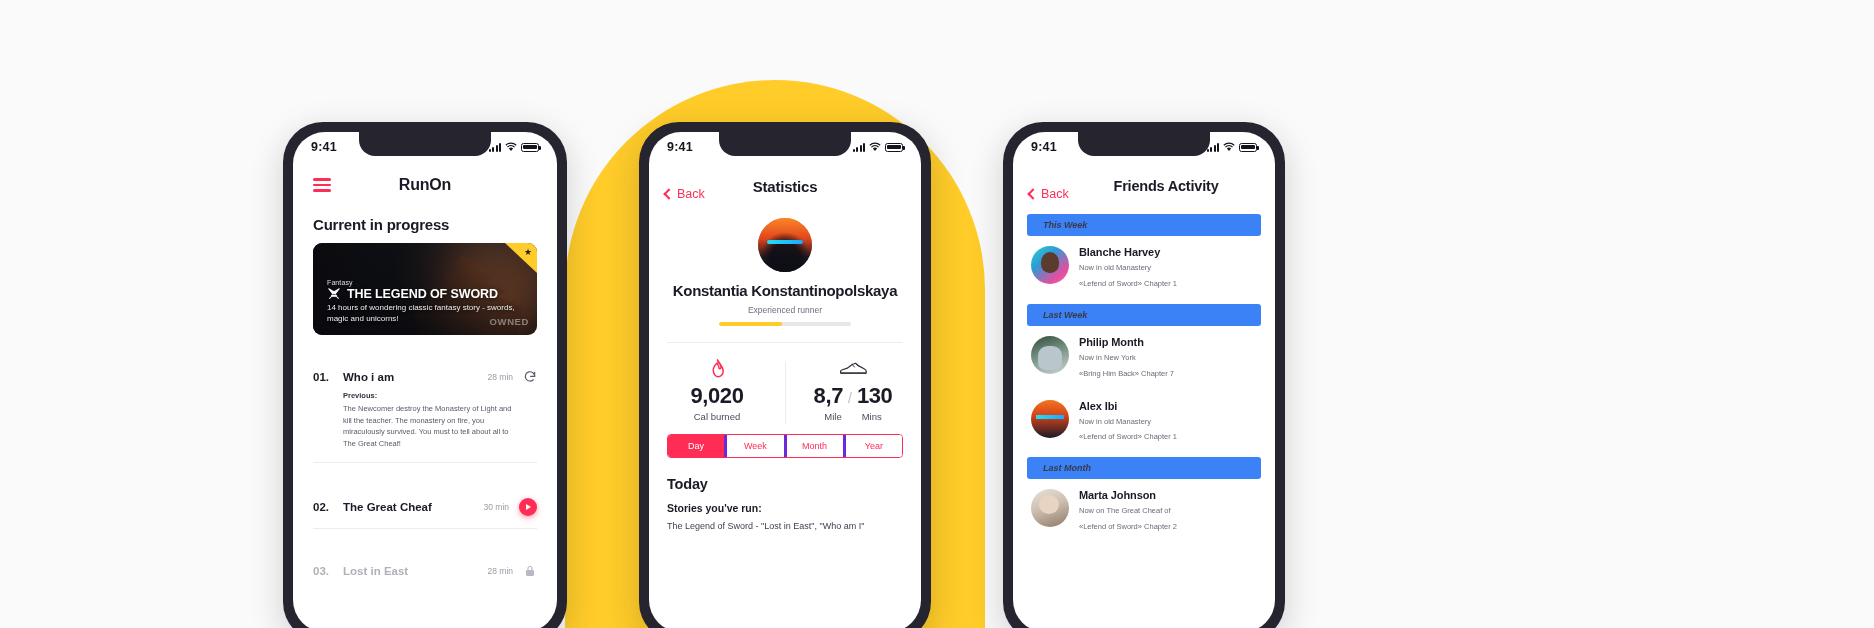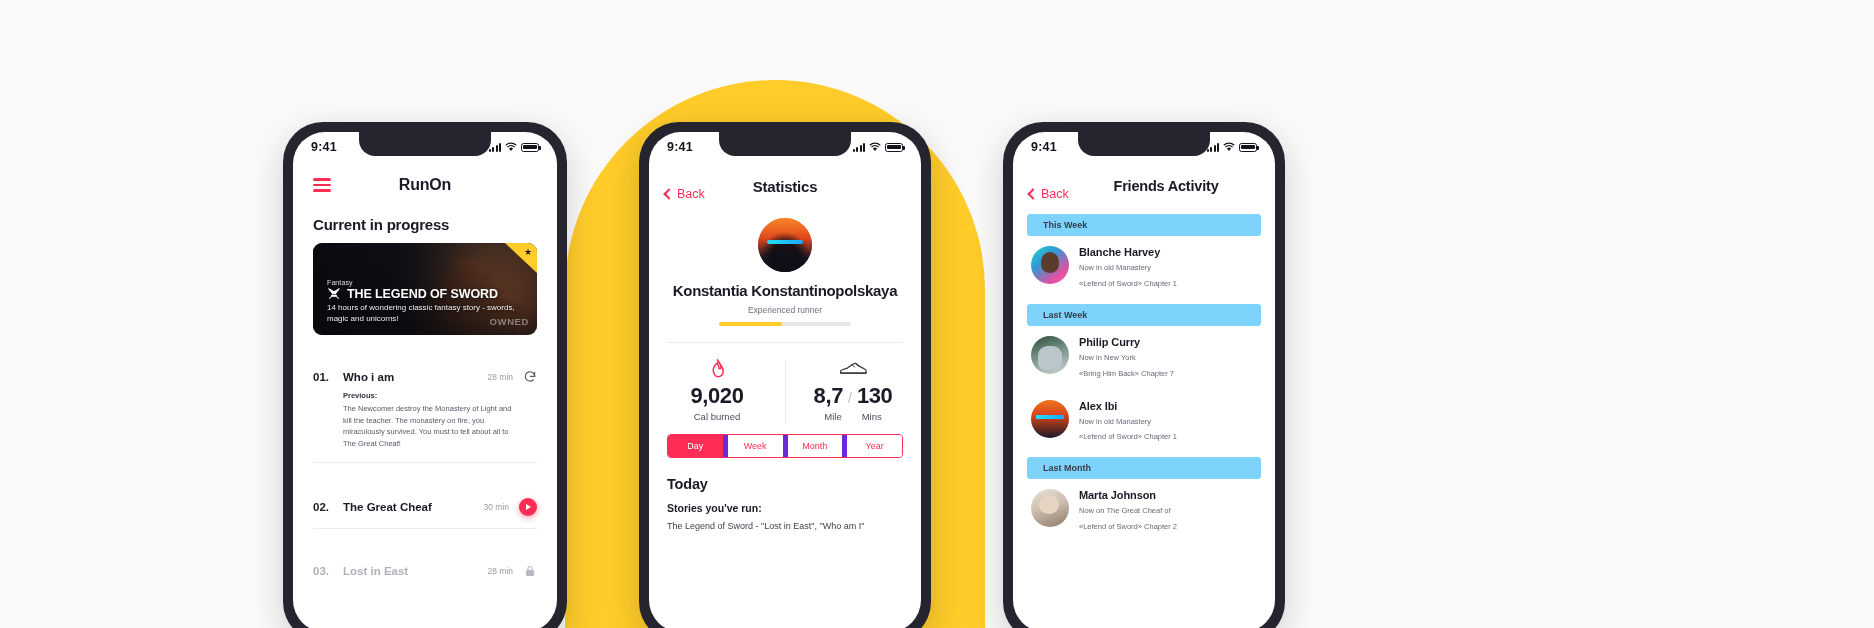--- a/index.html
+++ b/index.html
@@ -233,40 +233,40 @@
   .dual-labels { display:flex; gap:20px; margin-top:2px; }
   .dual-labels span { font-size:9.5px; color:#4c4c5b; }
 
   .segmented {
     display:flex; margin: 2px 18px 0 18px;
     border:1px solid #FF2D55; border-radius:4px; overflow:hidden;
   }
   .seg {
     flex:1; text-align:center; font-size:9px; padding:6px 0;
     color:#FF2D55; background:#fff; cursor:pointer;
-    border-right:5px solid #6d28d9;
+    border-right:3px solid #6d28d9;
   }
   .seg:last-child { border-right:none; }
   .seg.active { background:#FF2D55; color:#fff; }
 
   .p2-today { font-size:14.5px; font-weight:bold; color:#1b1a26; padding: 18px 18px 0 18px; letter-spacing:-0.2px; }
   .p2-sub { font-size:10.5px; font-weight:bold; color:#1b1a26; padding: 10px 18px 0 18px; }
   .p2-line { font-size:9px; color:#3f3f4d; padding: 6px 18px 0 18px; line-height:1.4; }
 
   
   #phone3 { left: 1003px; top: 122px; width: 282px; height: 520px; }
   .p3-nav { display:flex; align-items:center; height:48px; padding:0 16px; position:relative; }
   .p3-title {
     position:absolute; left:0; right:0; text-align:center;
     font-size:14.5px; font-weight:bold; color:#1b1a26; letter-spacing:-0.2px; pointer-events:none;padding-left:44px;
   }
   .sect-head {
-    background:#7dd3fc; padding:6px 16px;
+    background:#3b82f6; padding:6px 16px;
     font-size:9px; font-weight:bold; color:#3a3a48;
-    margin: 4px 14px 0 14px; border-radius:3px;
+    margin: 4px 14px 0 14px; border-radius:3px;font-style:italic;
   }
   .friend { display:flex; gap:10px; align-items:flex-start; padding: 10px 18px 10px 18px; }
   .fav { width:38px; height:38px; border-radius:50%; flex:none; overflow:hidden; position:relative; }
   .fav.blanche { background: linear-gradient(140deg,#29d4c8 0%,#2f9ad8 35%,#e24fa0 75%,#f06bb0 100%); }
   .fav.blanche::after {
     content:""; position:absolute; left:26%; top:16%; width:48%; height:54%;
     background:#5a3b2c; border-radius:50% 50% 45% 45%;
   }
   .fav.philip { background: linear-gradient(160deg,#2f4a3a 0%,#6c8a7a 40%,#cfd6d8 100%); }
   .fav.philip::after {
@@ -521,21 +521,21 @@
           <div class="fname">Blanche Harvey</div>
           <div class="fmeta">Now in old Manastery</div>
           <div class="fmeta">«Lefend of Sword» Chapter 1</div>
         </div>
       </div>
 
       <div class="sect-head">Last Week</div>
       <div class="friend">
         <div class="fav philip"></div>
         <div class="fbody">
-          <div class="fname">Philip Curry</div>
+          <div class="fname">Philip Month</div>
           <div class="fmeta">Now in New York</div>
           <div class="fmeta">«Bring Him Back» Chapter 7</div>
         </div>
       </div>
       <div class="friend">
         <div class="fav alex"></div>
         <div class="fbody">
           <div class="fname">Alex Ibi</div>
           <div class="fmeta">Now in old Manastery</div>
           <div class="fmeta">«Lefend of Sword» Chapter 1</div>

